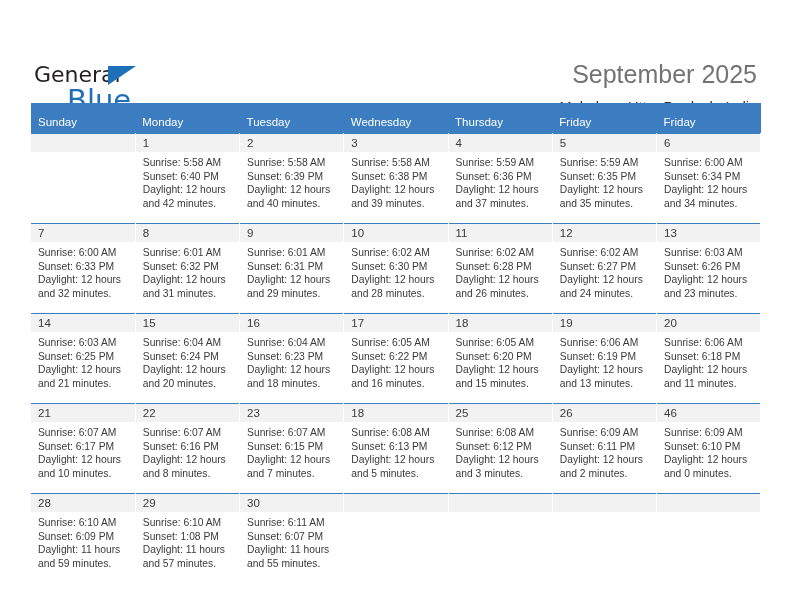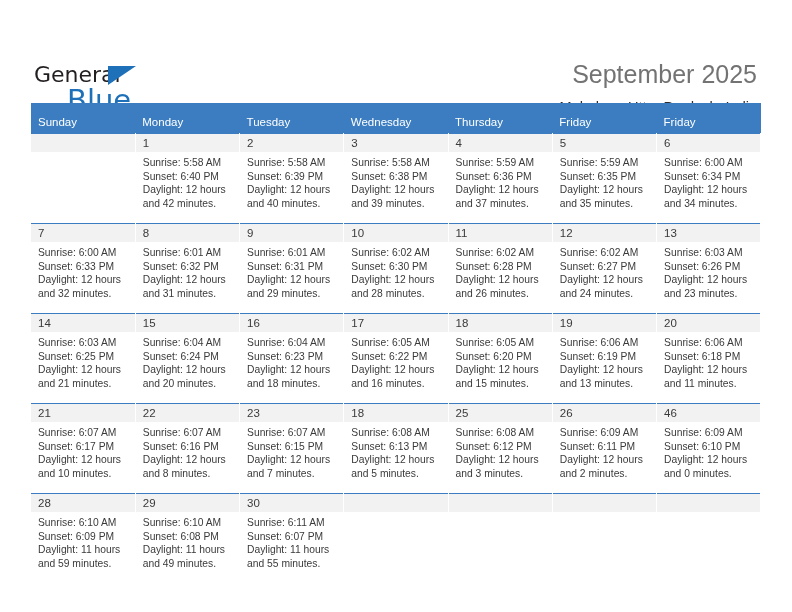--- a/index.html
+++ b/index.html
@@ -422,22 +422,22 @@
             <div class="details">
               <div>Sunrise: 6:10 AM</div>
               <div>Sunset: 6:09 PM</div>
               <div class="daylight">Daylight: 11 hours and 59 minutes.</div>
             </div>
           </td>
           <td class="day-cell">
             <span class="daynum">29</span>
             <div class="details">
               <div>Sunrise: 6:10 AM</div>
-              <div>Sunset: 6:08 PM</div>
-              <div class="daylight">Daylight: 11 hours and 49 minutes.</div>
+              <div>Sunset: 1:08 PM</div>
+              <div class="daylight">Daylight: 11 hours and 57 minutes.</div>
             </div>
           </td>
           <td class="day-cell">
             <span class="daynum">30</span>
             <div class="details">
               <div>Sunrise: 6:11 AM</div>
               <div>Sunset: 6:07 PM</div>
               <div class="daylight">Daylight: 11 hours and 55 minutes.</div>
             </div>
           </td>

